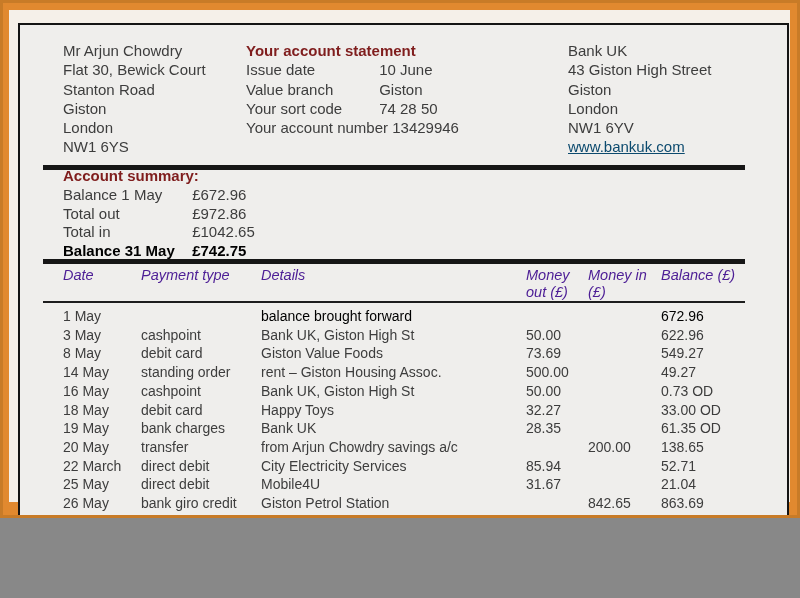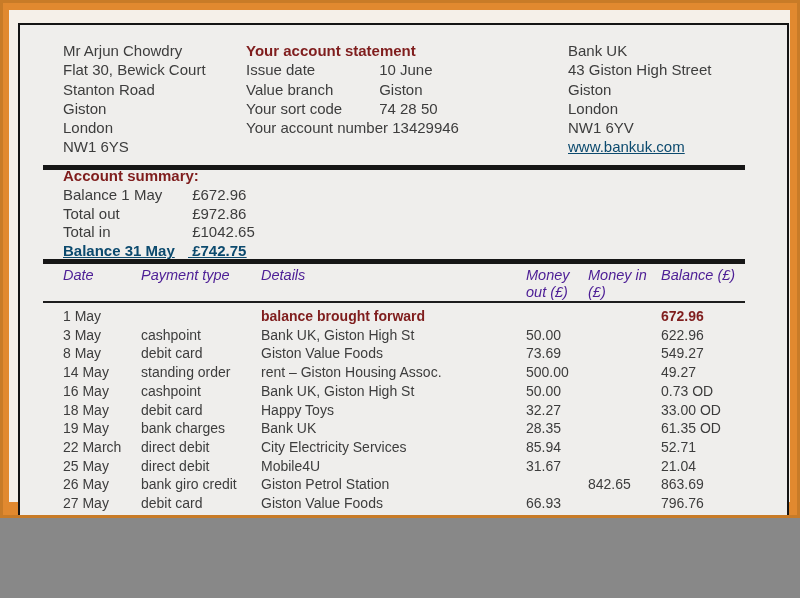--- a/index.html
+++ b/index.html
@@ -22,33 +22,33 @@
   .stmt .info-label { display:inline-block; min-width:129px; }
   .bank-block { left:565px; top:38px; }
   .link { color:#0c4a6e; text-decoration:underline; cursor:pointer; }
 
   .bar { background:#161616; height:5px; left:40px; width:702px; }
   .bar1 { top:162px; } .bar2 { top:256px; }
   .rule { background:#1d1d1d; height:2px; left:40px; width:702px; top:298px; }
 
   .summary { left:60px; top:164px; font-size:15px; line-height:18.8px; color:#3d3d3d; }
   .summary .sum-label { display:inline-block; width:125px; }
-  .summary .bold, .summary .bold span { font-weight:bold; color:#0c4a6e;text-decoration:underline; }
+  .summary .bold, .summary .bold span { font-weight:bold; color:#000000; }
 
   .thead { left:60px; top:264px; width:682px; display:flex; font-style:italic;
            font-size:14.5px; line-height:17px; color:#4c1d95; }
   .tbody { left:60px; top:304px; width:682px; font-size:14px; color:#3d3d3d; }
   .trow { display:flex; line-height:18.7px; }
   .c-date { width:78px; }
   .c-type { width:120px; }
   .c-details { width:265px; }
   .c-out { width:62px; }
   .c-in { width:73px; }
   .c-balance { width:84px; white-space:nowrap; }
-  .trow.bold .c-details, .trow.bold .c-balance { font-weight:bold; color:#7f1d1d; }
+  .trow.bold .c-details, .trow.bold .c-balance { font-weight:normal; color:#000000; }
 
   .wm { position:absolute; font-weight:bold; transform-origin:left top; white-space:nowrap; z-index:5; }
   .wm-green { left:93px; top:521px; font-size:31px; color:rgba(93,187,141,0.9); transform:scaleX(0.82); }
   .wm-teal  { left:14px; top:547px; font-size:24px; color:rgba(79,146,173,0.93); transform:scaleX(0.8); }
 </style>
 </head>
 <body>
 
 <div class="page">
   <div class="mat"></div>
@@ -201,20 +201,28 @@
 
       <div class="trow">
         <span class="c-date">19 May</span>
         <span class="c-type">bank charges</span>
         <span class="c-details">Bank UK</span>
         <span class="c-out">28.35</span>
         <span class="c-in"></span>
         <span class="c-balance">61.35 OD</span>
       </div>
 
+      <div class="trow">
+        <span class="c-date">20 May</span>
+        <span class="c-type">transfer</span>
+        <span class="c-details">from Arjun Chowdry savings a/c</span>
+        <span class="c-out"></span>
+        <span class="c-in">200.00</span>
+        <span class="c-balance">138.65</span>
+      </div>
 
       <div class="trow">
         <span class="c-date">22 March</span>
         <span class="c-type">direct debit</span>
         <span class="c-details">City Electricity Services</span>
         <span class="c-out">85.94</span>
         <span class="c-in"></span>
         <span class="c-balance">52.71</span>
       </div>
 

